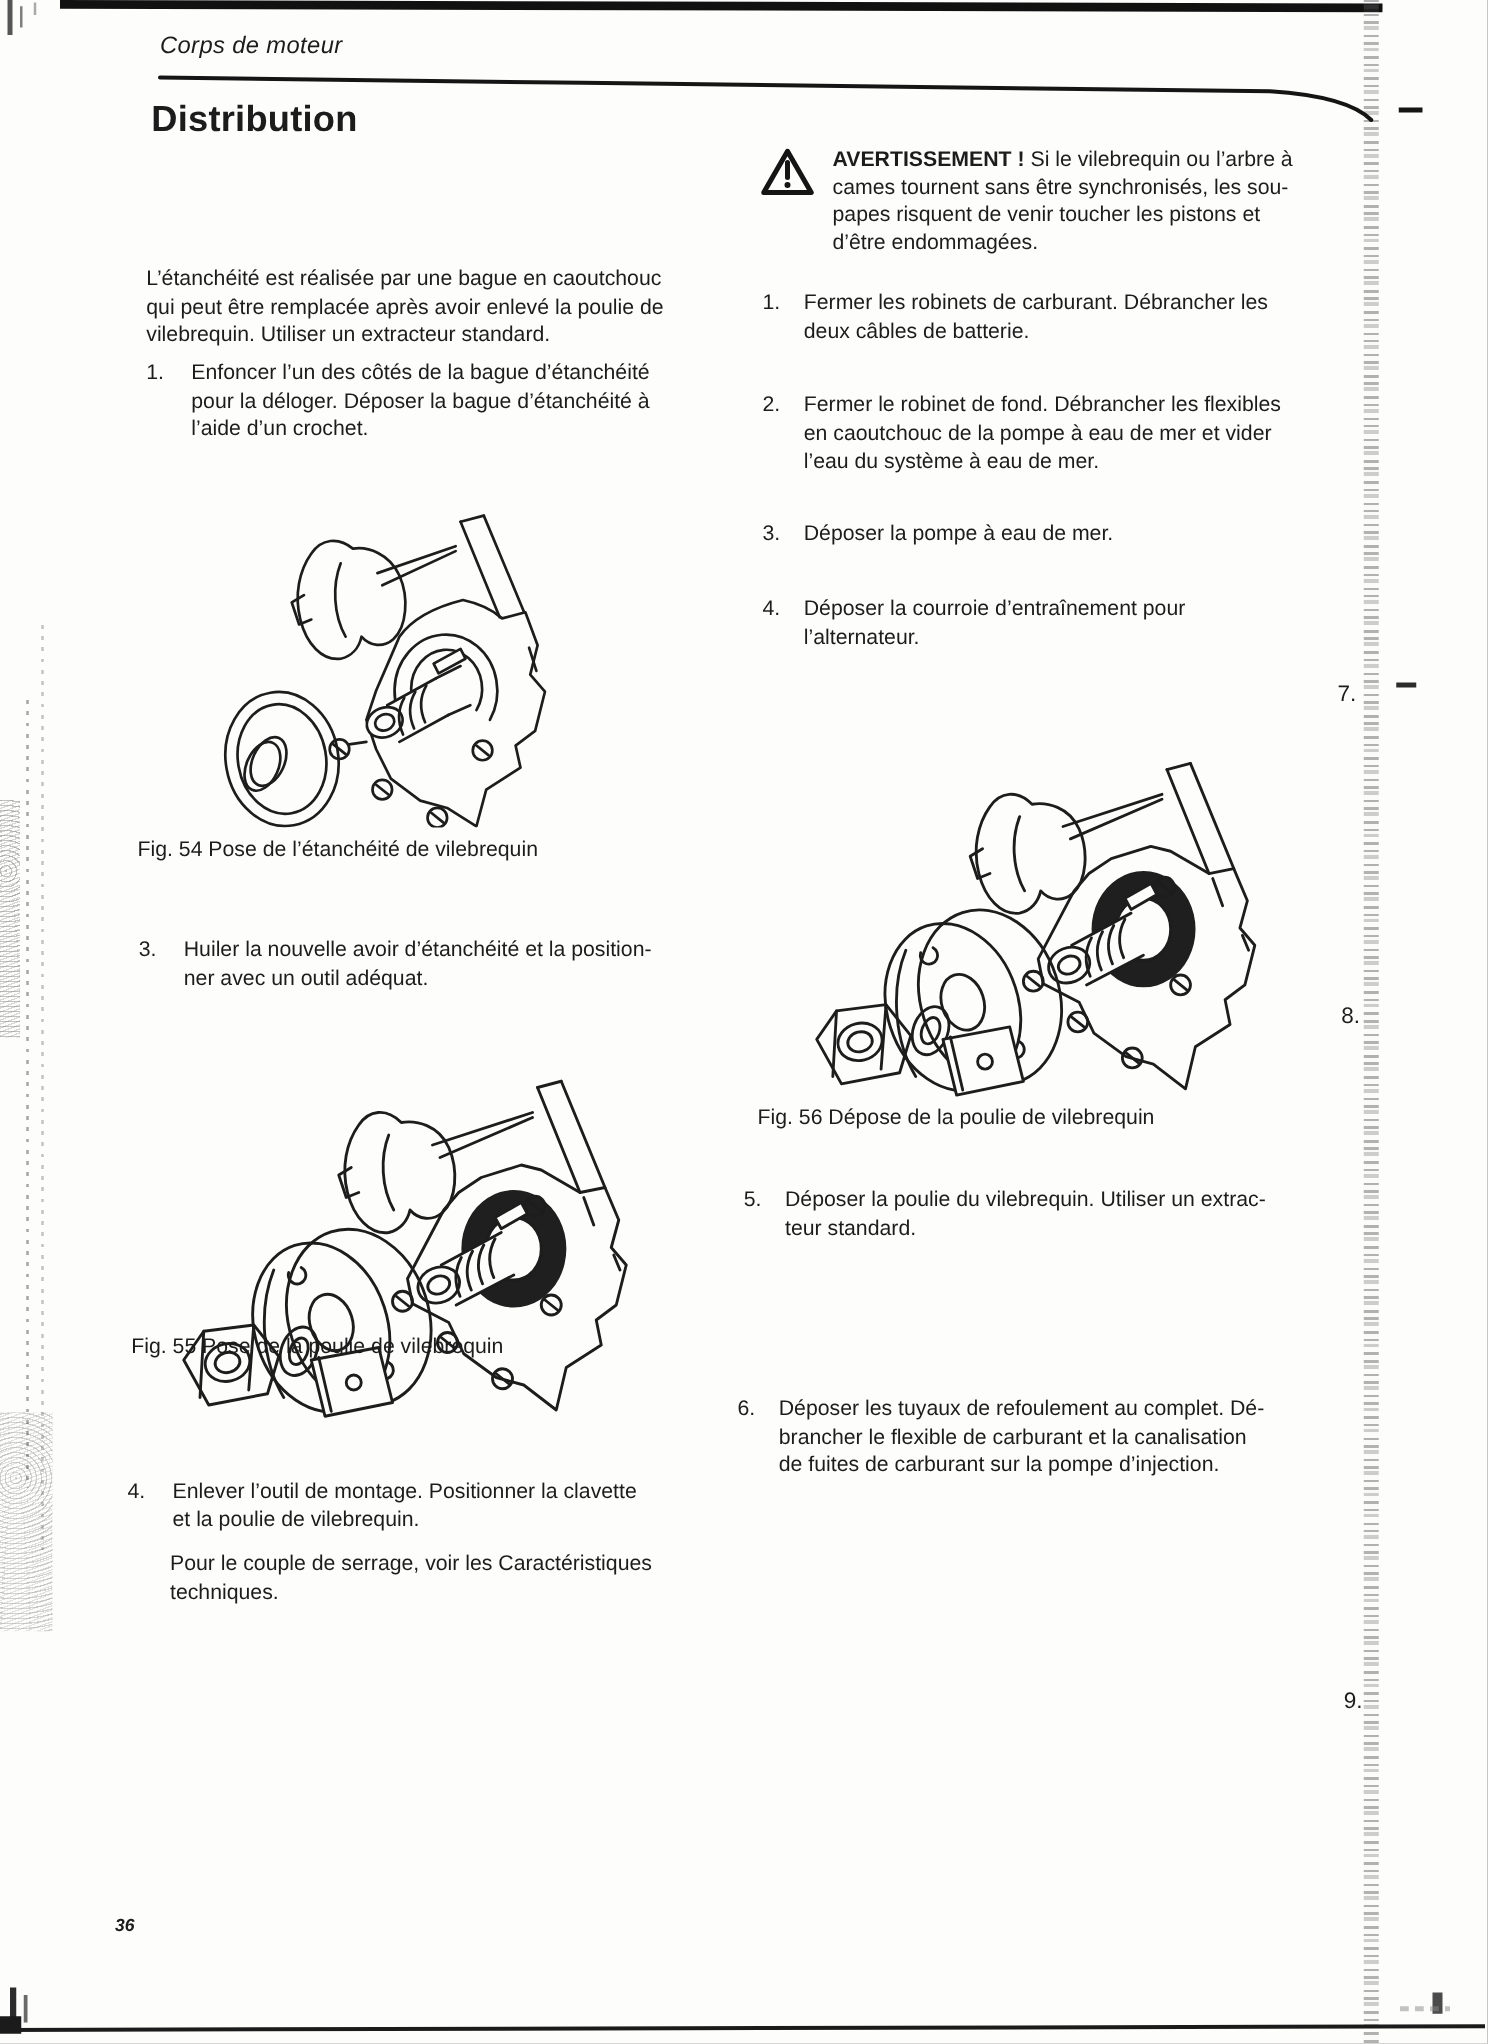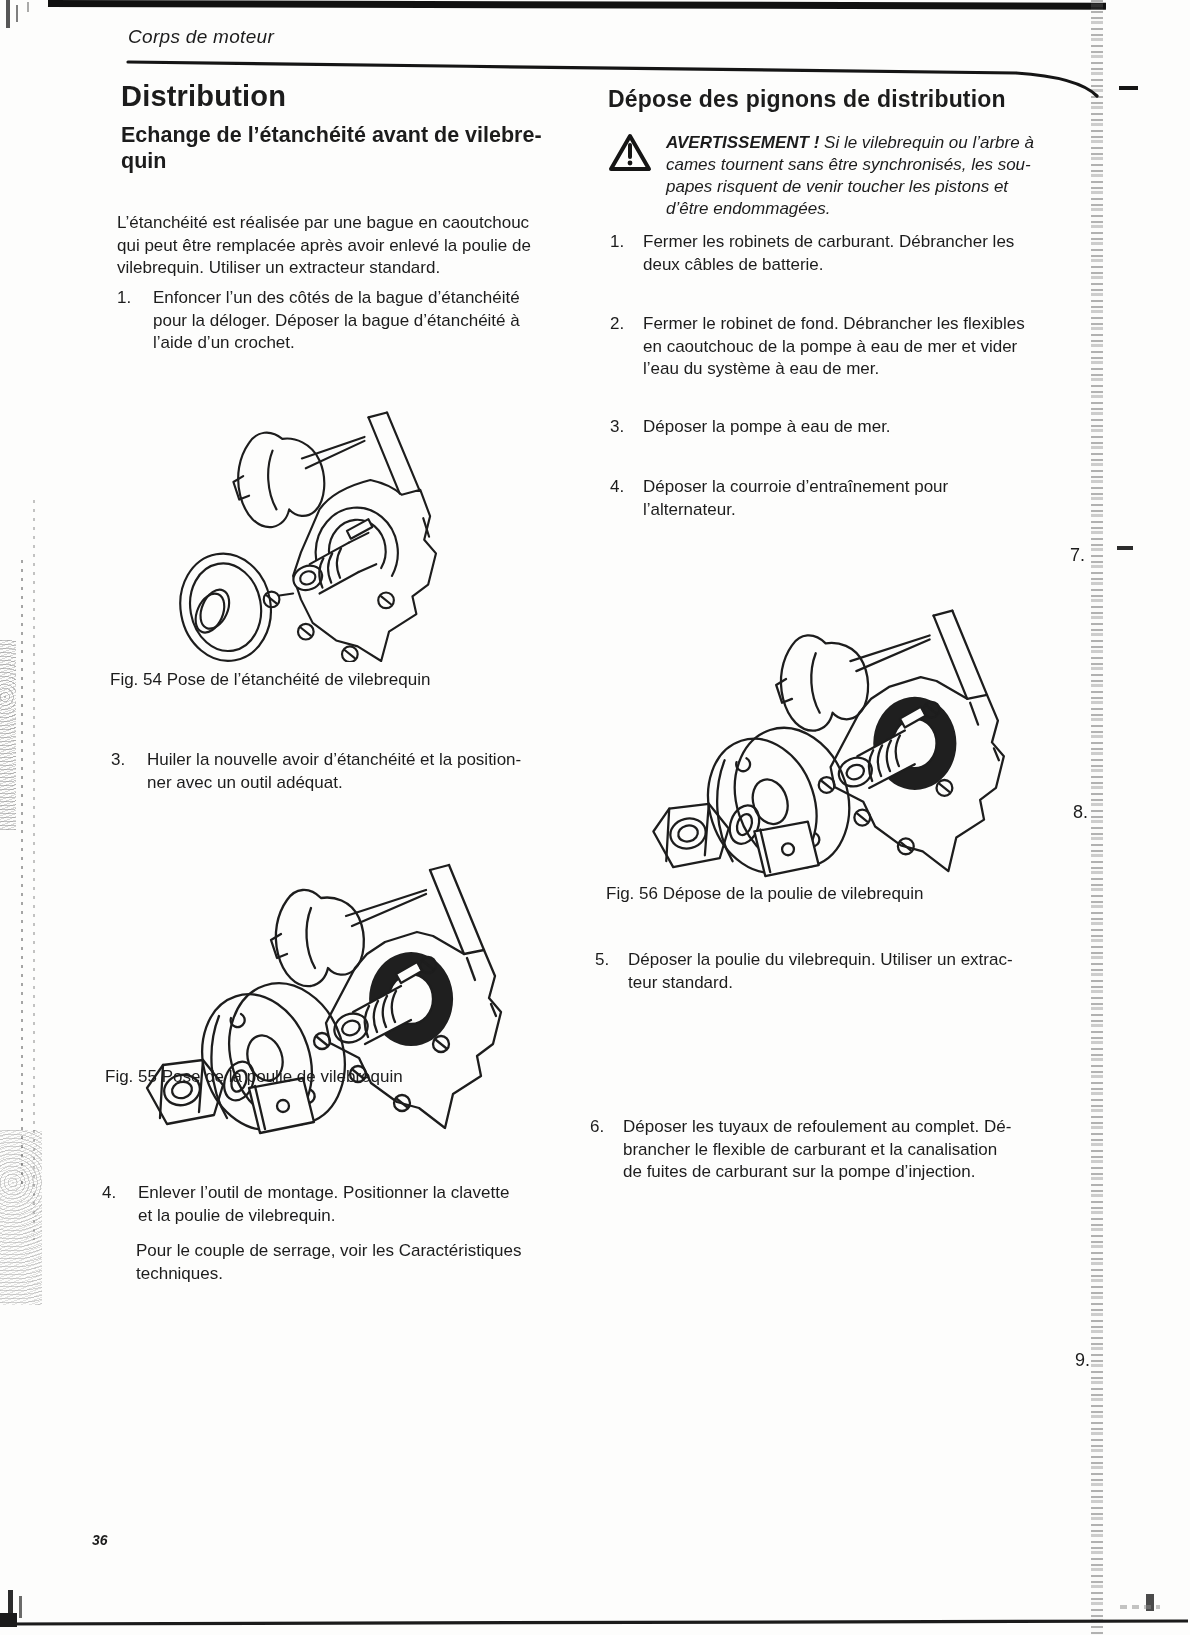--- a/index.html
+++ b/index.html
@@ -17,21 +17,21 @@
   .h-sub{left:121px;top:122px;font-size:21.5px;font-weight:bold;line-height:1.22;}
   .body-text{font-size:17px;line-height:1.33;}
   .intro{left:117px;top:212px;}
   .step{position:absolute;display:flex;font-size:17px;line-height:1.33;}
   .step .num{flex:none;width:36px;font-size:17px;}
   .step.right .num{width:33px;}
   .caption{font-size:17px;}
   .pagenum{left:92px;top:1532px;font-size:14px;font-weight:bold;font-style:italic;}
   
   .h-right{left:608px;top:86px;font-size:23px;font-weight:bold;letter-spacing:0.2px;}
-  .warning{left:608px;top:132px;width:456px;display:flex;gap:14px;font-style:italic;}
+  .warning{left:608px;top:117px;width:456px;display:flex;gap:14px;}
   .warn-txt{font-size:17px;line-height:1.3;}
   .warn-txt strong{font-weight:bold;}
   
   .margin-num{font-size:18px;}
   .dash{background:#151515;}
   
   .top-bar{left:48px;top:0;width:1058px;height:7px;background:#111;transform:rotate(0.15deg);transform-origin:left top;}
   .bind-band{left:1091px;top:0;width:12px;height:1635px;opacity:.75;
     background:repeating-linear-gradient(180deg,
       rgba(70,70,70,.55) 0 2px, rgba(210,210,210,.12) 2px 4px,
@@ -68,22 +68,20 @@
   <svg class="overlay" width="1190" height="1635" viewBox="0 0 1190 1635">
     <path d="M128,62 C420,67 880,69 1016,73 Q1078,77 1097,96" stroke="#151515" stroke-width="3.2" fill="none" stroke-linecap="round"></path>
     <path d="M2,1624 L1188,1621" stroke="#1b1b1b" stroke-width="3.2" fill="none"></path>
     <rect x="0" y="1613" width="17" height="14" fill="#1b1b1b"></rect>
     <path d="M1120,1607 h40" stroke="#8a8a8a" stroke-width="4" stroke-dasharray="7 5" opacity=".5"></path>
   </svg>
 
   <div class="abs running-title">Corps de moteur</div>
 
   <h1 class="abs h-main" style="margin:0">Distribution</h1>
-  <h2 class="abs h-sub ml" style="margin:0">Echange de l’étanchéité avant de vilebre-
-quin</h2>
 
   <p class="abs body-text ml intro" style="margin:0">L’étanchéité est réalisée par une bague en caoutchouc
 qui peut être remplacée après avoir enlevé la poulie de
 vilebrequin. Utiliser un extracteur standard.</p>
 
   <div class="step" style="left:117px;top:287px">
     <span class="num">1.</span>
     <span class="ml">Enfoncer l’un des côtés de la bague d’étanchéité
 pour la déloger. Déposer la bague d’étanchéité à
 l’aide d’un crochet.</span>
@@ -108,21 +106,20 @@
   <div class="step" style="left:102px;top:1182px">
     <span class="num">4.</span>
     <span class="ml">Enlever l’outil de montage. Positionner la clavette
 et la poulie de vilebrequin.</span>
   </div>
   <p class="abs body-text ml" style="left:136px;top:1240px;margin:0">Pour le couple de serrage, voir les Caractéristiques
 techniques.</p>
 
   <div class="abs pagenum">36</div>
 
-  <h2 class="abs h-right" style="margin:0">Dépose des pignons de distribution</h2>
 
   <div class="abs warning">
     <svg width="44" height="42" viewBox="0 0 44 42">
       <path d="M22,4 L41,37 H3 Z" fill="none" stroke="#151515" stroke-width="4" stroke-linejoin="round"></path>
       <line x1="22" y1="13" x2="22" y2="25" stroke="#151515" stroke-width="4" stroke-linecap="round"></line>
       <circle cx="22" cy="31" r="2.4" fill="#151515"></circle>
     </svg>
     <p class="warn-txt" style="margin:0">
       <strong>AVERTISSEMENT !</strong><span class="ml"> Si le vilebrequin ou l’arbre à
 cames tournent sans être synchronisés, les sou-

